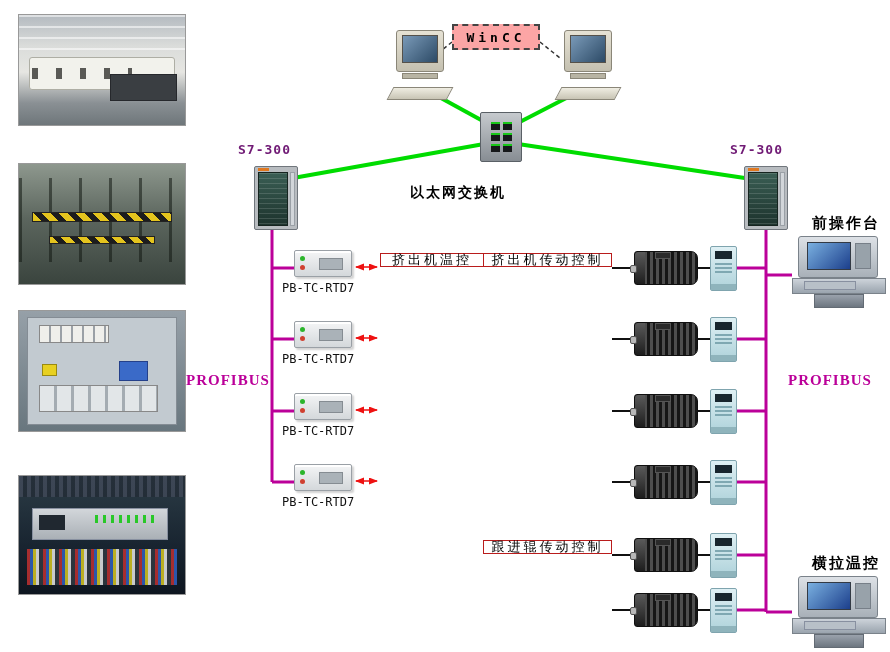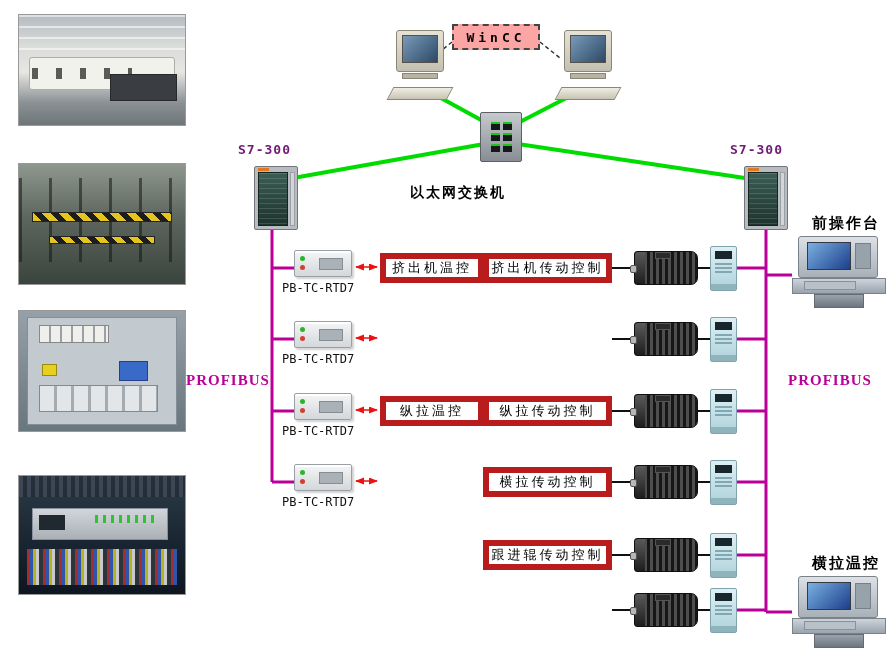--- a/index.html
+++ b/index.html
@@ -16,21 +16,21 @@
 
   
   .lbl-mono{position:absolute;font:bold 13px "DejaVu Sans Mono",monospace;color:#701a75;letter-spacing:1px}
   .lbl-cjk{position:absolute;font-weight:bold;font-size:14px;color:#000;letter-spacing:2px}
   .profibus-lbl{position:absolute;font:bold 15px "Liberation Serif",serif;color:var(--profibus,#bb0099);letter-spacing:1px}
   .wincc{position:absolute;left:452px;top:24px;width:88px;height:26px;border:2px dashed #444;background:#fca5a5;
          display:flex;align-items:center;justify-content:center;
          font:bold 13px "DejaVu Sans Mono",monospace;letter-spacing:4px;color:#000}
 
   
-  .ctrl-box{position:absolute;height:30px;border:6px solid #b91c1c;background:#fff;display:flex;align-items:center;
+  .ctrl-box{position:absolute;height:14px;border:1px solid #b91c1c;background:#fff;display:flex;align-items:center;
             justify-content:center;font-size:13px;letter-spacing:3px;color:#000;white-space:nowrap}
   .temp{left:380px;width:104px}
   .drive{left:483px;width:129px}
 
   
   .pbmod{position:absolute;left:294px;width:58px;height:27px;background:linear-gradient(180deg,#f4f5f6,#d4d8db);
          border:1px solid #9aa0a6;border-radius:2px;box-shadow:inset 0 2px 0 #fff,2px 2px 2px rgba(0,0,0,.18)}
   .pbmod .led1{position:absolute;left:5px;top:5px;width:5px;height:5px;border-radius:50%;background:#2cb52c}
   .pbmod .led2{position:absolute;left:5px;top:14px;width:5px;height:5px;border-radius:50%;background:#d04030}
   .pbmod .slot{position:absolute;right:8px;top:7px;width:24px;height:12px;background:#aab2b8;border:1px solid #858c92}
@@ -264,40 +264,37 @@
       <div class="keys"></div>
       <div class="base"></div>
   </div>
 
   <div class="pbmod" style="top:393px">
     <span class="led1"></span>
     <span class="led2"></span>
     <span class="slot"></span>
   </div>
   <div class="pbmod-label" style="top:424px">PB-TC-RTD7</div>
-  <div class="ctrl-box temp" style="top:396px">纵拉温控</div>
-  <div class="ctrl-box drive" style="top:396px">纵拉传动控制</div>
   <div class="motor" style="top:394px">
     <div class="cap"></div>
       <div class="shaft"></div>
       <div class="jbox"></div>
   </div>
   <div class="inv" style="top:389px">
     <div class="scr"></div>
       <div class="keys"></div>
       <div class="base"></div>
   </div>
 
   <div class="pbmod" style="top:464px">
     <span class="led1"></span>
     <span class="led2"></span>
     <span class="slot"></span>
   </div>
   <div class="pbmod-label" style="top:495px">PB-TC-RTD7</div>
-  <div class="ctrl-box drive" style="top:467px">横拉传动控制</div>
   <div class="motor" style="top:465px">
     <div class="cap"></div>
       <div class="shaft"></div>
       <div class="jbox"></div>
   </div>
   <div class="inv" style="top:460px">
     <div class="scr"></div>
       <div class="keys"></div>
       <div class="base"></div>
   </div>

